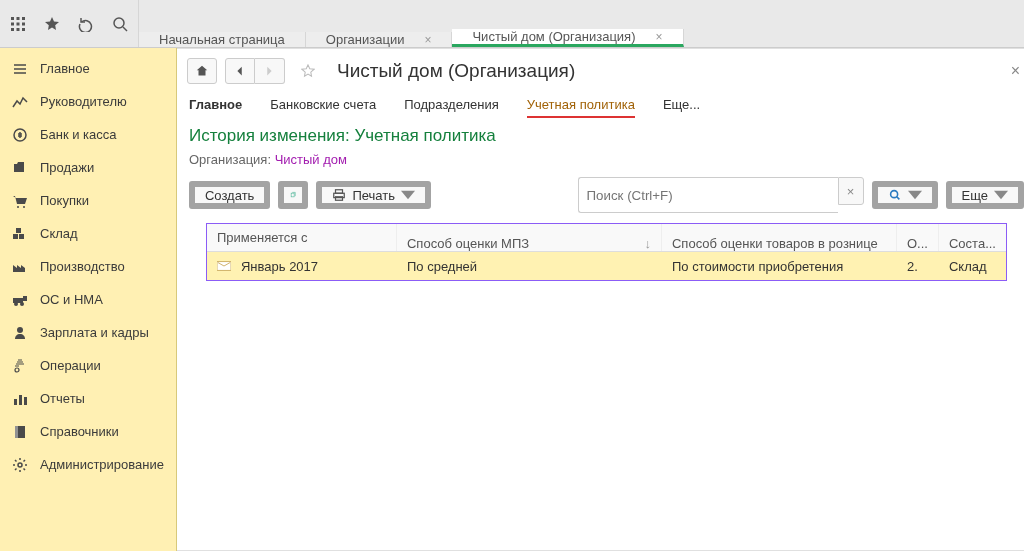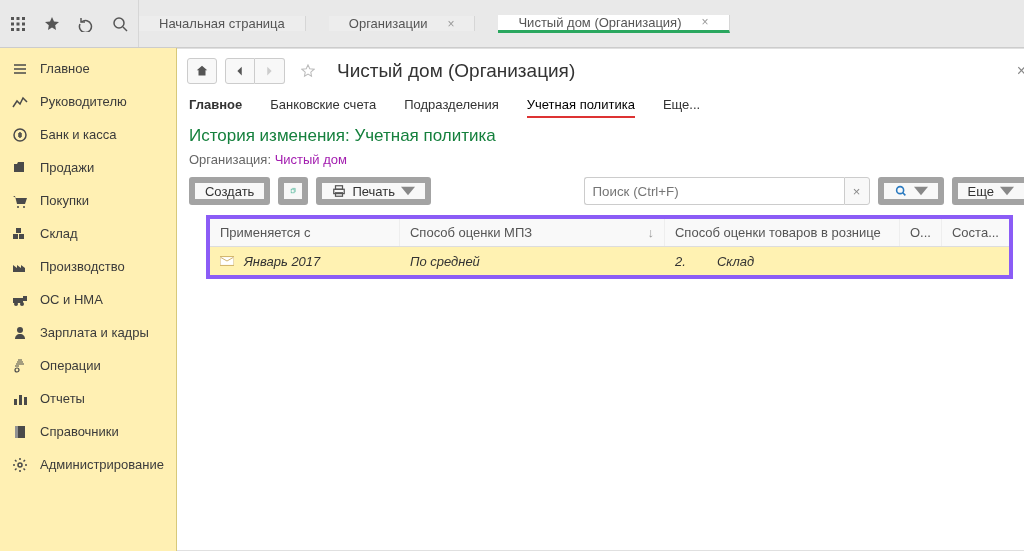--- a/index.html
+++ b/index.html
@@ -1,59 +1,59 @@
 <!DOCTYPE html>
 <html><head>
 <meta charset="utf-8">
 <style>
   * { box-sizing: border-box; margin: 0; padding: 0; }
   html, body { width: 1024px; height: 551px; font-family: Arial, sans-serif; font-size: 13px; color: #333; overflow: hidden; background: #fff; }
   .topbar { height: 48px; background: #e9e9e9; display: flex; align-items: stretch; border-bottom: 1px solid #ccc; }
   .topbar-left { display: flex; align-items: center; padding: 0 8px; gap: 14px; border-right: 1px solid #d6d6d6; }
   .topicon { width: 20px; height: 20px; display: flex; align-items: center; justify-content: center; color: #555; cursor: pointer; }
   .topicon svg { width: 16px; height: 16px; }
-  .tabs { display: flex; align-items: center; gap: 23px; }
+  .tabs { display: flex; align-items: flex-end; }
   .tab { display: flex; align-items: center; padding: 0 20px; border-right: 1px solid #d6d6d6; position: relative; cursor: pointer; color: #555; background: #ededed; }
   .tab.active { background: #fff; border-bottom: 3px solid #2aa75f; }
   .tab-close { font-size: 12px; color: #999; margin-left: 20px; cursor: pointer; }
   .body { display: flex; height: calc(551px - 48px); }
   .sidebar { width: 183px; background: #fff0b3; border-right: 1px solid #d8c97a; padding-top: 4px; }
   .sditem { display: flex; align-items: center; height: 33px; padding: 0 12px; gap: 12px; cursor: pointer; color: #3b3b3b; }
   .sditem svg { width: 16px; height: 16px; flex: 0 0 16px; color: #4a4a4a; }
   .main { flex: 1; background: #fff; display: flex; flex-direction: column; border: 1px solid #e0e0e0; border-left: none; }
   .mtoolbar { display: flex; align-items: center; height: 44px; padding: 0 10px; gap: 8px; }
   .btnfr { width: 30px; height: 26px; border: 1px solid #ccc; border-radius: 3px; display: flex; align-items: center; justify-content: center; cursor: pointer; background: #f8f8f8; }
   .btnfr svg { width: 14px; height: 14px; color: #555; }
   .navgrp { display: flex; }
   .navgrp .btnfr:first-child { border-top-right-radius: 0; border-bottom-right-radius: 0; }
   .navgrp .btnfr:last-child { border-top-left-radius: 0; border-bottom-left-radius: 0; border-left: none; }
   .title { font-size: 19px; color: #333; margin-left: 6px; }
   .star svg { color: #bbb; }
   .closebtn { margin-left: auto; cursor: pointer; color: #888; padding: 0 6px; font-size: 16px; }
   .subnav { display: flex; gap: 28px; padding: 4px 12px 2px; }
   .subnav span { cursor: pointer; color: #333; padding-bottom: 4px; }
   .subnav .bold { font-weight: bold; }
-  .subnav .active { color: #000000; border-bottom: 2px solid #d33; }
+  .subnav .active { color: #a16207; border-bottom: 2px solid #d33; }
   .subtitle { color: #15803d; font-size: 17px; padding: 6px 12px 2px; }
   .orgline { padding: 4px 12px 10px; color: #666; }
   .orgline .ov { color: #a21caf; }
   .actionbar { display: flex; align-items: center; gap: 8px; padding: 0 12px 10px; }
   .abtn { height: 28px; border: 6px solid #a3a3a3; border-radius: 3px; background: #f8f8f8; display: flex; align-items: center; padding: 0 10px; cursor: pointer; gap: 6px; font-size: 13px; color: #333; }
   .abtn.icon { padding: 0 6px; width: 30px; justify-content: center; }
   .abtn svg { width: 14px; height: 14px; }
   .spacer { flex: 1; }
   .searchgrp { display: flex; }
-  .search { width: 260px; height: 28px; border: 1px solid #ccc; border-right: none; border-radius: 3px 0 0 3px; padding: 8px 8px; color: #ef4444; outline: none; }
+  .search { width: 260px; height: 36px; border: 1px solid #ccc; border-right: none; border-radius: 3px 0 0 3px; padding: 8px 8px; color: #ef4444; outline: none; }
   .clear { width: 26px; height: 28px; border: 1px solid #ccc; border-radius: 0 3px 3px 0; display: flex; align-items: center; justify-content: center; cursor: pointer; background: #f8f8f8; color: #888; }
-  .table { border: 4px solid #8b5cf6; margin: 0 29px; }
+  .table { border: 1px solid #8b5cf6; margin: 0 29px; }
   .thead { display: flex; background: #f9f9f9; border-bottom: 1px solid #ddd; height: 28px; align-items: center; color: #555; }
   .th, .td { padding: 0 10px; overflow: hidden; white-space: nowrap; text-overflow: ellipsis; }
-  .th { border-right: 1px solid #eee; display: flex; align-items: center; height: 100%; }
+  .th { border-right: 1px solid #eee; display: flex; align-items: flex-end; height: 100%; }
   .trow { display: flex; height: 28px; align-items: center; }
-  .trow.sel { background: #fff2b2; font-style: italic; }
+  .trow.sel { background: #fff2b2; }
   .c1 { width: 190px; display: flex; gap: 10px; align-items: center; }
   .c2 { width: 265px; }
   .c3 { width: 235px; }
   .c4 { width: 42px; }
   .c5 { flex: 1; }
   .sortind { margin-left: auto; color: #999; }
   .rowicon svg { width: 14px; height: 10px; }
 </style>
 </head>
 <body>
@@ -307,18 +307,19 @@
       </div>
       <div class="trow sel">
         <div class="td c1">
             <span class="rowicon"><svg viewBox="0 0 16 10">
                 <rect x="0" y="0" width="16" height="10" fill="#fff" stroke="#c9a85a"></rect>
                 <path d="M1 1l7 4 7-4" fill="none" stroke="#c9a85a"></path>
               </svg></span>
             <span>Январь 2017</span>
           </div>
         <div class="td c2">По средней</div>
+        <div class="td c3">По стоимости приобретения</div>
         <div class="td c4">2.</div>
         <div class="td c5">Склад</div>
       </div>
     </div>
   </div>
 </div>
 
 </body></html>

